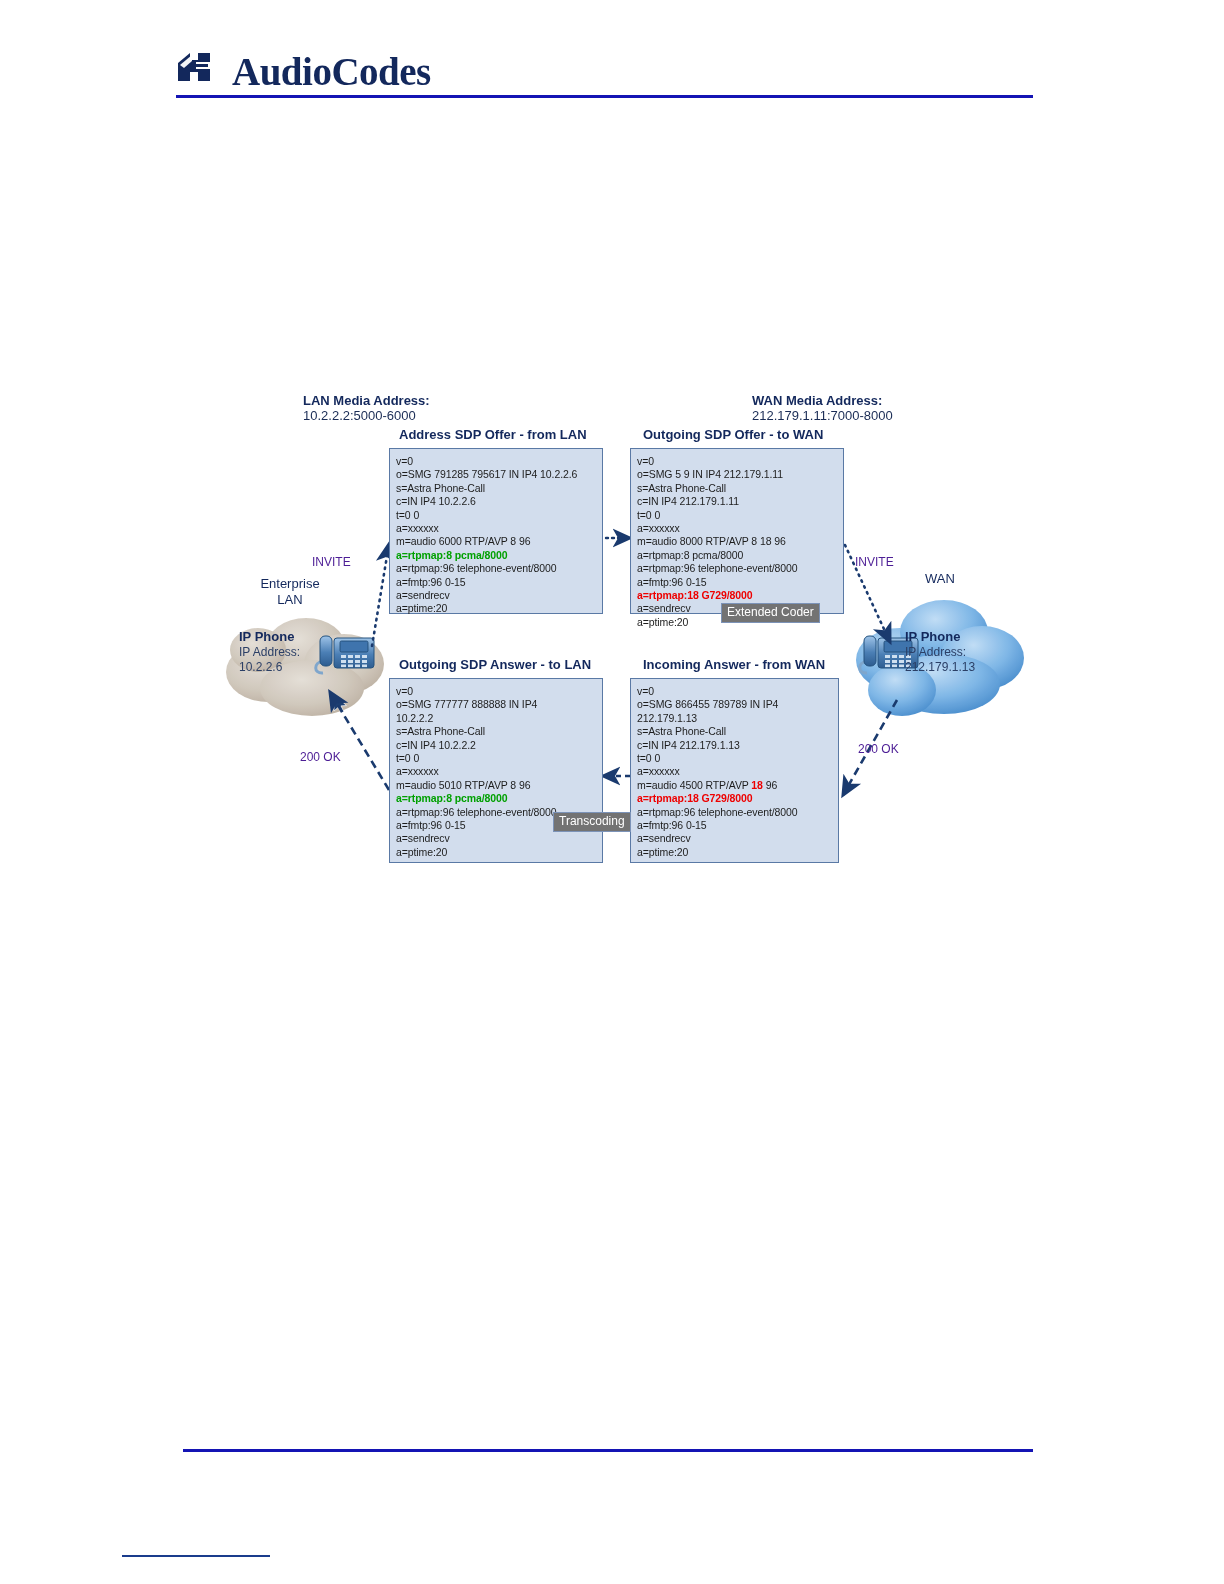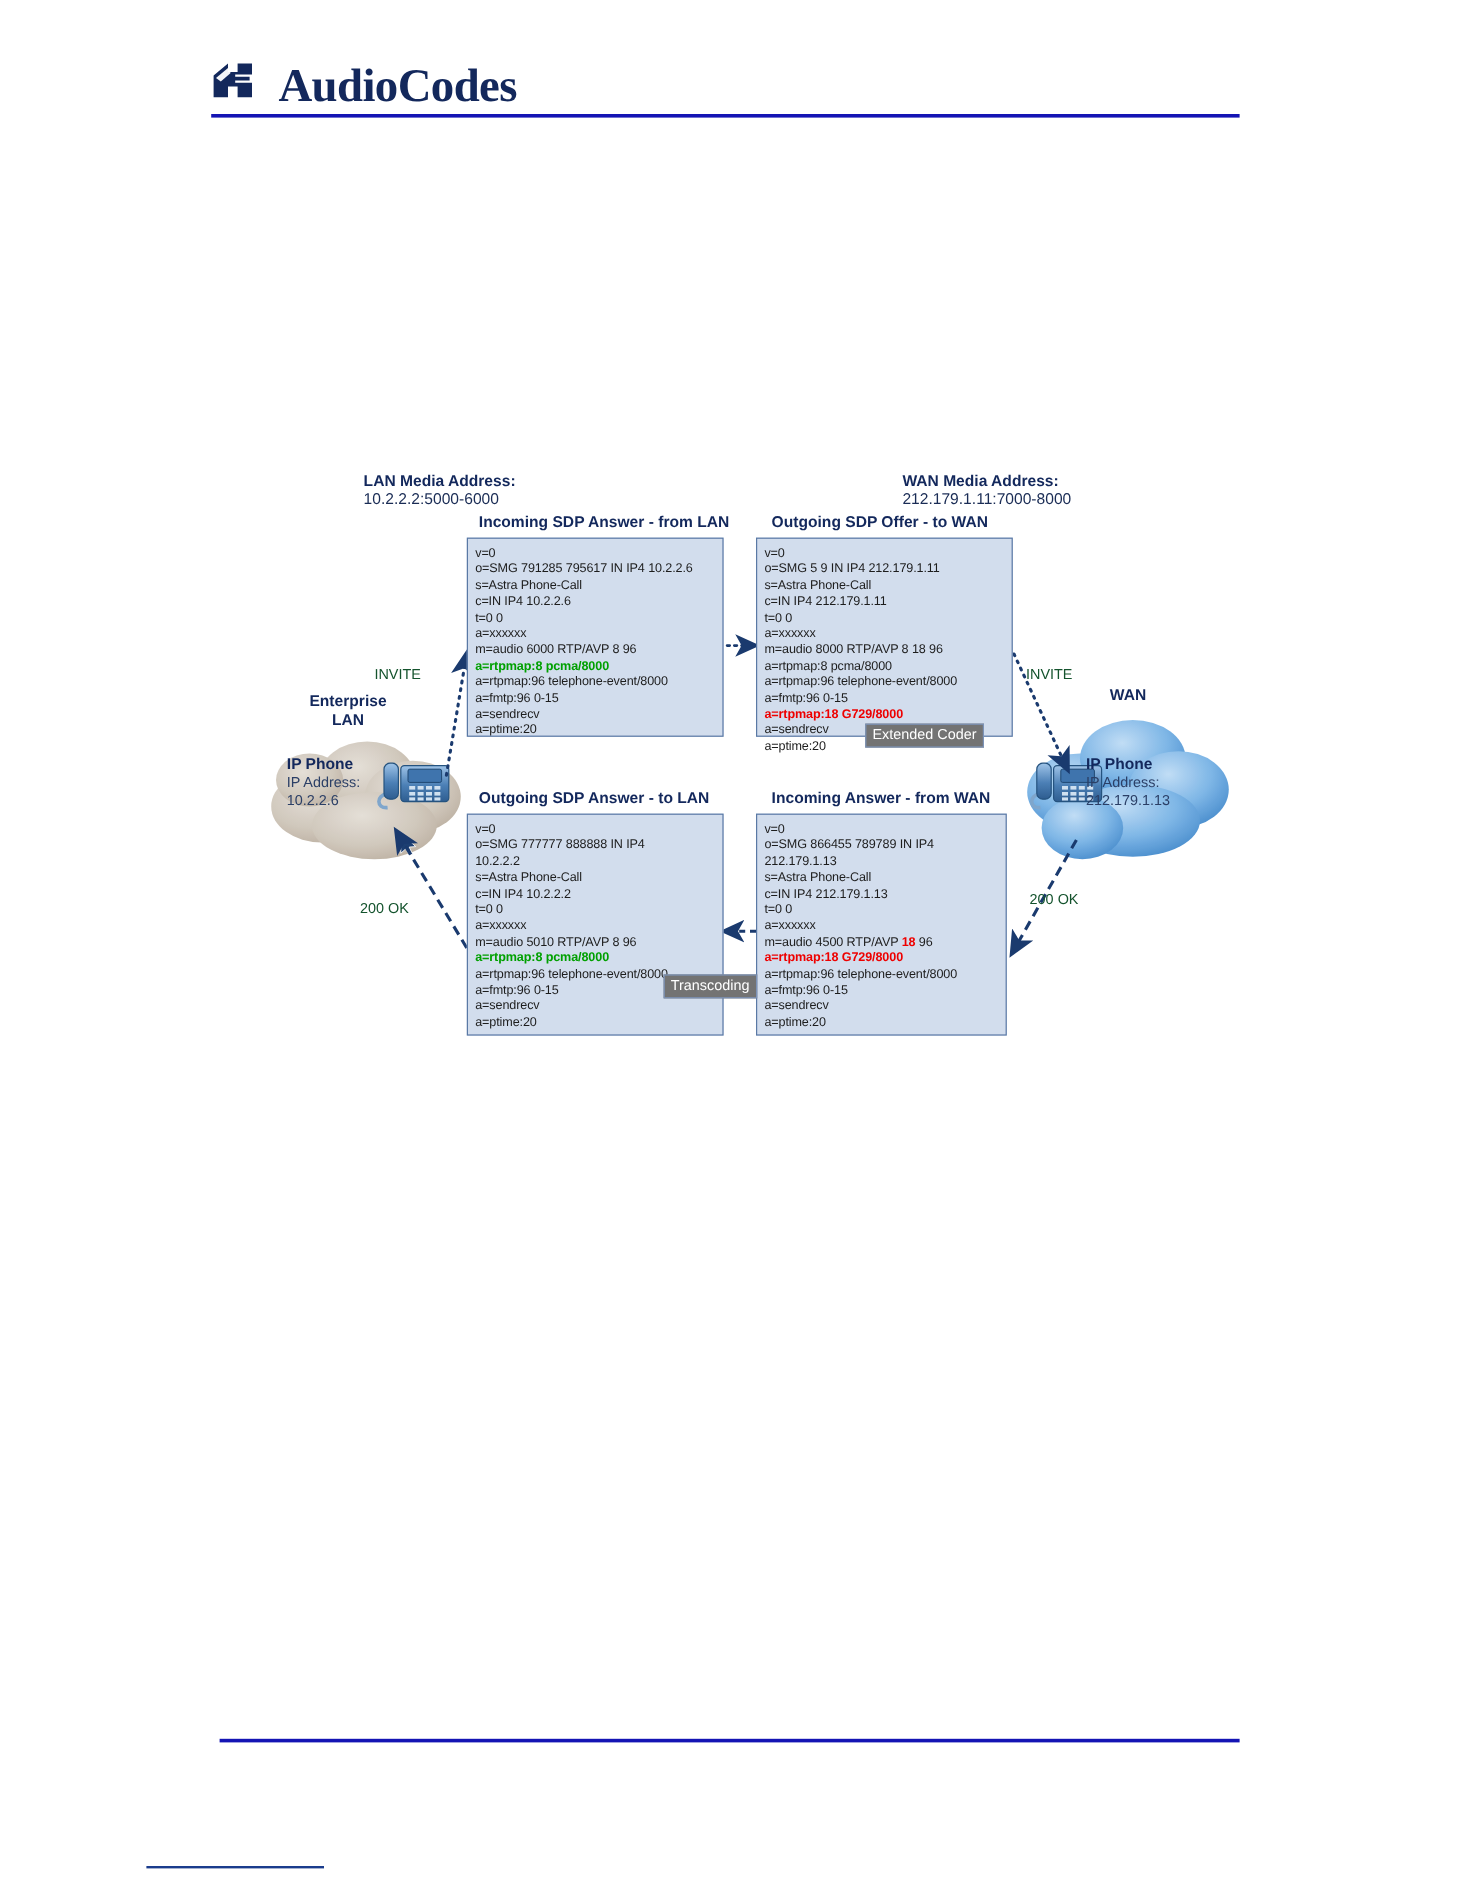--- a/index.html
+++ b/index.html
@@ -146,30 +146,30 @@
     font-size: 12px;
     border: 1px solid #7c93b8;
     padding: 1px 5px 2px 5px;
     white-space: nowrap;
     line-height: 15px;
   }
 
   .net-label {
     position: absolute;
     font-size: 13px;
-    font-weight: bold;
+    font-weight: normal;
     color: #13285c;
     text-align: center;
     white-space: nowrap;
     line-height: 16px;
   }
   .arrow-label {
     position: absolute;
     font-size: 12px;
-    color: #14532d;
+    color: #4c1d95;
     white-space: nowrap;
   }
 
   .cloud-label {
     position: absolute;
     white-space: nowrap;
   }
   .cloud-label .cl-name {
     font-size: 13px;
     font-weight: bold;
@@ -308,21 +308,21 @@
     <div class="media-addr" style="left:303px; top:393px;">
       <div class="ma-title">LAN Media Address:</div>
       <div class="ma-value">10.2.2.2:5000-6000</div>
     </div>
 
     <div class="media-addr" style="left:752px; top:393px;">
       <div class="ma-title">WAN Media Address:</div>
       <div class="ma-value">212.179.1.11:7000-8000</div>
     </div>
 
-    <div class="box-title" style="left:399px; top:427px;">Incoming SDP Answer - from LAN</div>
+    <div class="box-title" style="left:399px; top:427px;">Address SDP Offer - from LAN</div>
     <div class="box-title" style="left:643px; top:427px;">Outgoing SDP Offer - to WAN</div>
     <div class="box-title" style="left:399px; top:657px;">Outgoing SDP Answer - to LAN</div>
     <div class="box-title" style="left:643px; top:657px;">Incoming Answer - from WAN</div>
 
     <div class="sdp-box" id="box0" style="left:389px; top:448px; width:214px; height:166px;">
         <div class="sdp-line">v=0</div>
         <div class="sdp-line">o=SMG 791285 795617 IN  IP4  10.2.2.6</div>
         <div class="sdp-line">s=Astra Phone-Call</div>
         <div class="sdp-line">c=IN IP4  10.2.2.6</div>
         <div class="sdp-line">t=0 0</div>

